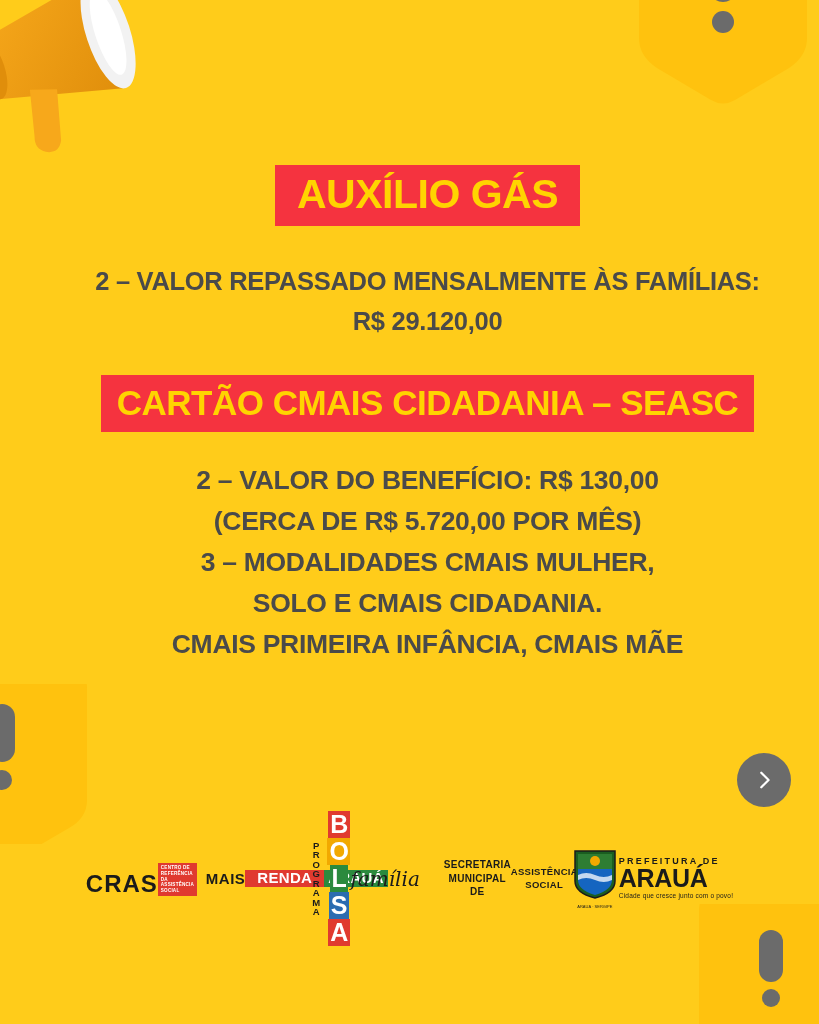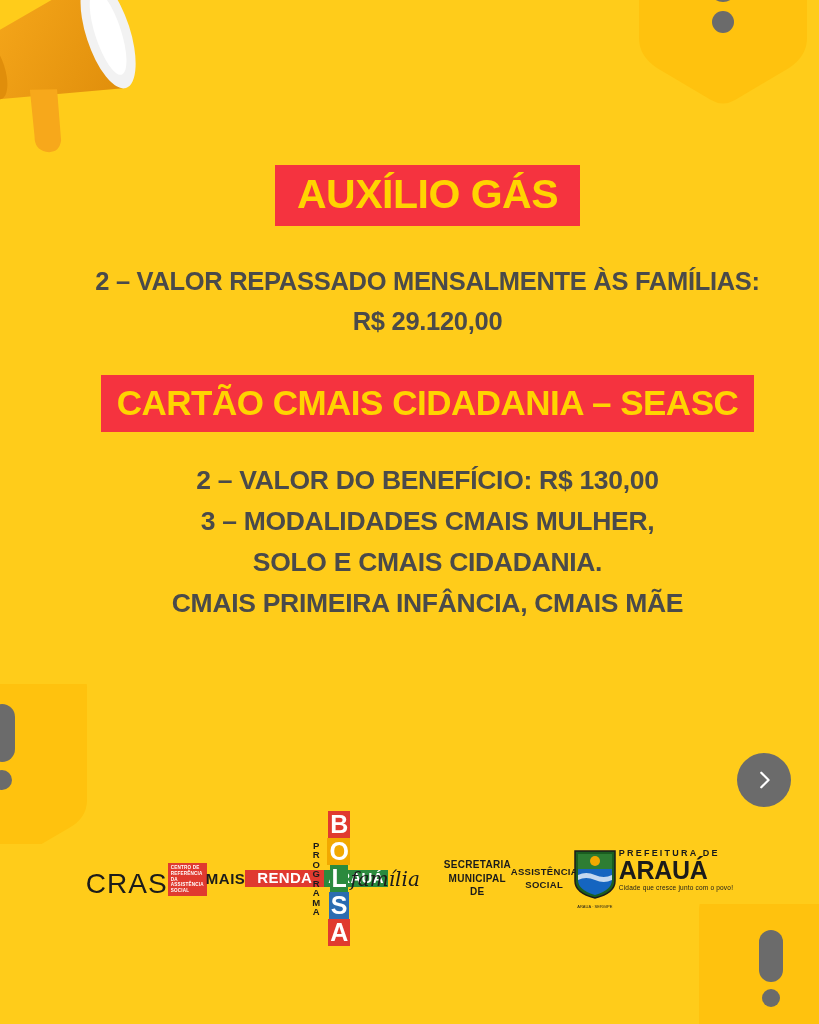--- a/index.html
+++ b/index.html
@@ -91,21 +91,21 @@
     display: flex;
     align-items: center;
     justify-content: center;
     gap: 24px;
     z-index: 6;
   }
   .logo { display: flex; flex-direction: row; align-items: center; }
 
   
   .logo-cras { width: 96px; }
-  .cras-name { font-size: 28px; font-weight: normal; color: #1b1b1b; letter-spacing: 1px; line-height: 1; margin-top: 10px;}
+  .cras-name { font-size: 24px; font-weight: bold; color: #1b1b1b; letter-spacing: 1px; line-height: 1; margin-top: 10px;}
   .cras-sub {
     background: #E03A2F; color: #fff; font-size: 4.6px; font-weight: bold;
     padding: 2px 3px; line-height: 1.25; margin-top: 2px; letter-spacing: .2px;
   }
 
   
   .logo-renda { width: 78px; text-align: center; }
   .renda-top { font-size: 15px; font-weight: bold; color: #1b1b1b; line-height: 1.05; letter-spacing: .5px;}
   .renda-mid { font-size: 15px; font-weight: bold; color: #fff; background: #E03A2F; line-height: 1.1; padding: 0 12px; display:inline-block; letter-spacing:.3px;}
   .renda-bot { font-size: 15px; font-weight: bold; color: #fff; background: #2B8A3E; line-height: 1.1; padding: 0 4px; display:inline-block; letter-spacing:.3px;}
@@ -116,21 +116,21 @@
   .bolsa-word { font-size: 25px; font-weight: bold; color: #fff; line-height: 1; letter-spacing: -.5px; }
   .bolsa-letters span { padding: 1px 2px; display:inline-block; }
   .bolsa-fam { font-size: 20px; color: #1b1b1b; font-style: italic; line-height: 1; margin-top: 1px; font-family: "DejaVu Serif", serif;}
 
   
   .logo-sec { width: 105px; text-align: center; }
   .sec-l1 { font-size: 10px; font-weight: bold; color: #1b1b1b; letter-spacing: .3px; line-height: 1.35;}
   .sec-l2 { font-size: 9.5px; font-weight: bold; color: #1b1b1b; letter-spacing: .3px; line-height: 1.3;}
 
   
-  .logo-pref { display: flex; gap: 2px; }
+  .logo-pref { display: flex; align-items: center; gap: 2px; }
   .pref-crest { width: 44px; height: 50px; }
   .pref-txt { text-align: left; }
   .pref-l1 { font-size: 9px; font-weight: bold; color: #1b1b1b; letter-spacing: 2.2px; line-height: 1; }
   .pref-l2 { font-size: 25px; font-weight: bold; color: #1b1b1b; letter-spacing: -.3px; line-height: 1; }
   .pref-l3 { font-size: 6.5px; color: #1b1b1b; letter-spacing: .2px; line-height: 1; margin-top: 2px;}
   .crest-cap { font-size: 4px; text-align:center; color:#1b1b1b; margin-top:1px;}
 </style>
 </head>
 <body>
 
@@ -178,20 +178,21 @@
     <div class="line">2 – VALOR REPASSADO MENSALMENTE ÀS FAMÍLIAS:</div>
     <div class="line">R$ 29.120,00</div>
   </div>
 
   <div class="gap"></div>
 
   <div class="title-band wide">CARTÃO CMAIS CIDADANIA – SEASC</div>
 
   <div class="block-2">
     <div class="line">2 – VALOR DO BENEFÍCIO: R$ 130,00</div>
+    <div class="line">(CERCA DE R$ 5.720,00 POR MÊS)</div>
     <div class="line">3 – MODALIDADES CMAIS MULHER,</div>
     <div class="line">SOLO E CMAIS CIDADANIA.</div>
     <div class="line">CMAIS PRIMEIRA INFÂNCIA, CMAIS MÃE</div>
   </div>
 </div>
 
 <div class="next-arrow">
   <svg width="22" height="22" viewBox="0 0 24 24">
     <path d="M9 4 L17 12 L9 20" fill="none" stroke="#FFFFFF" stroke-width="2.4" stroke-linecap="round" stroke-linejoin="round"></path>
   </svg>

